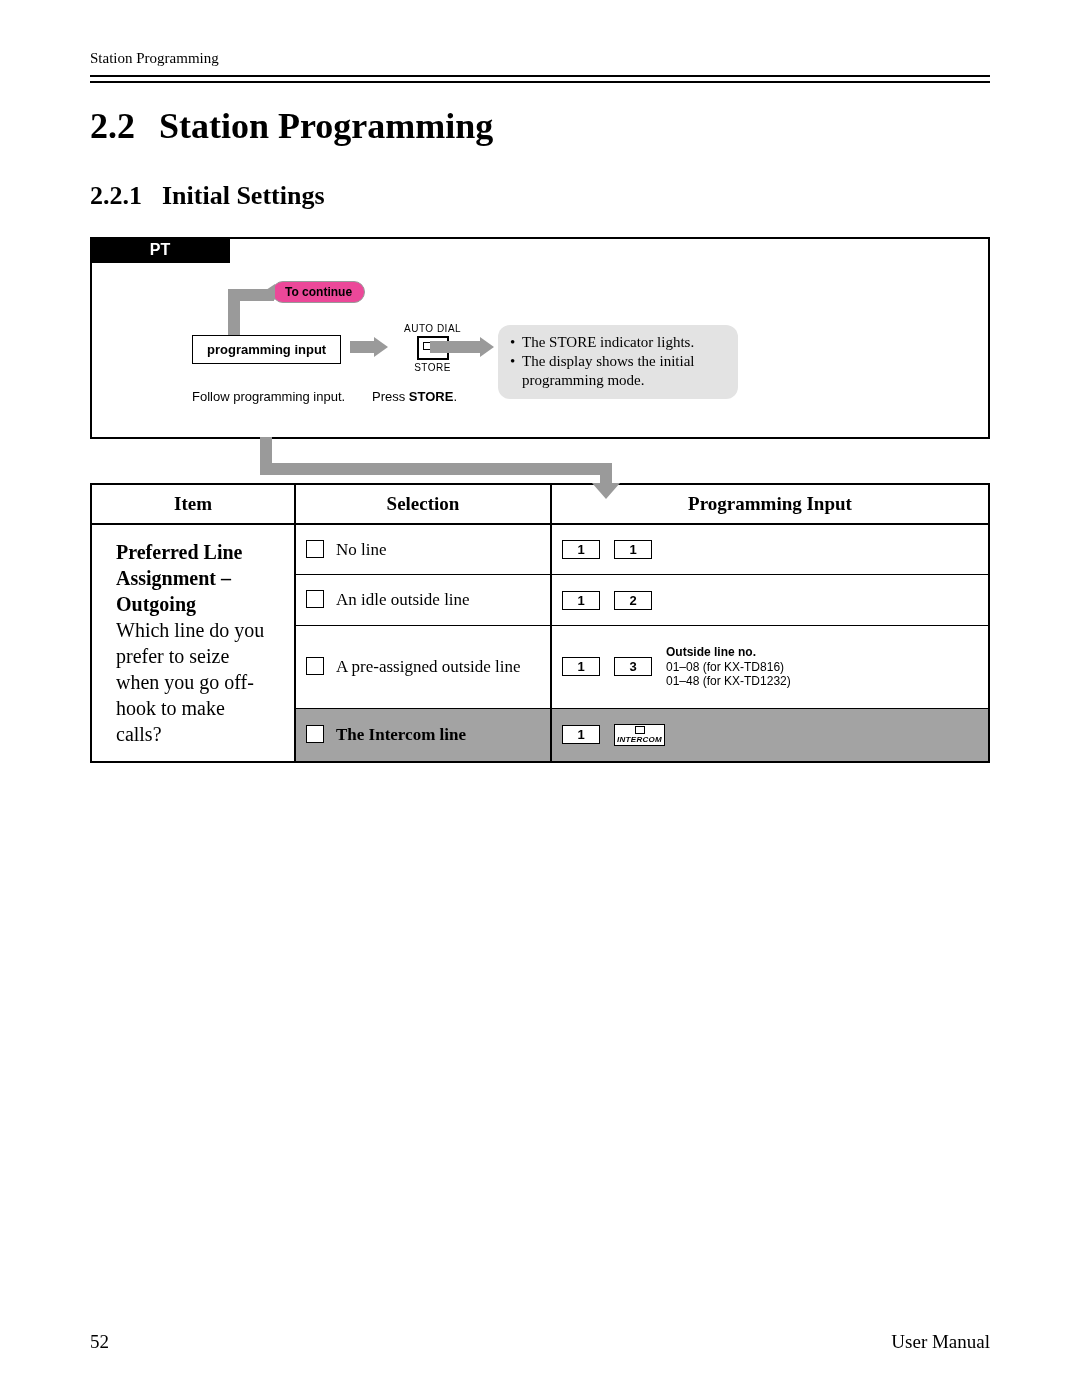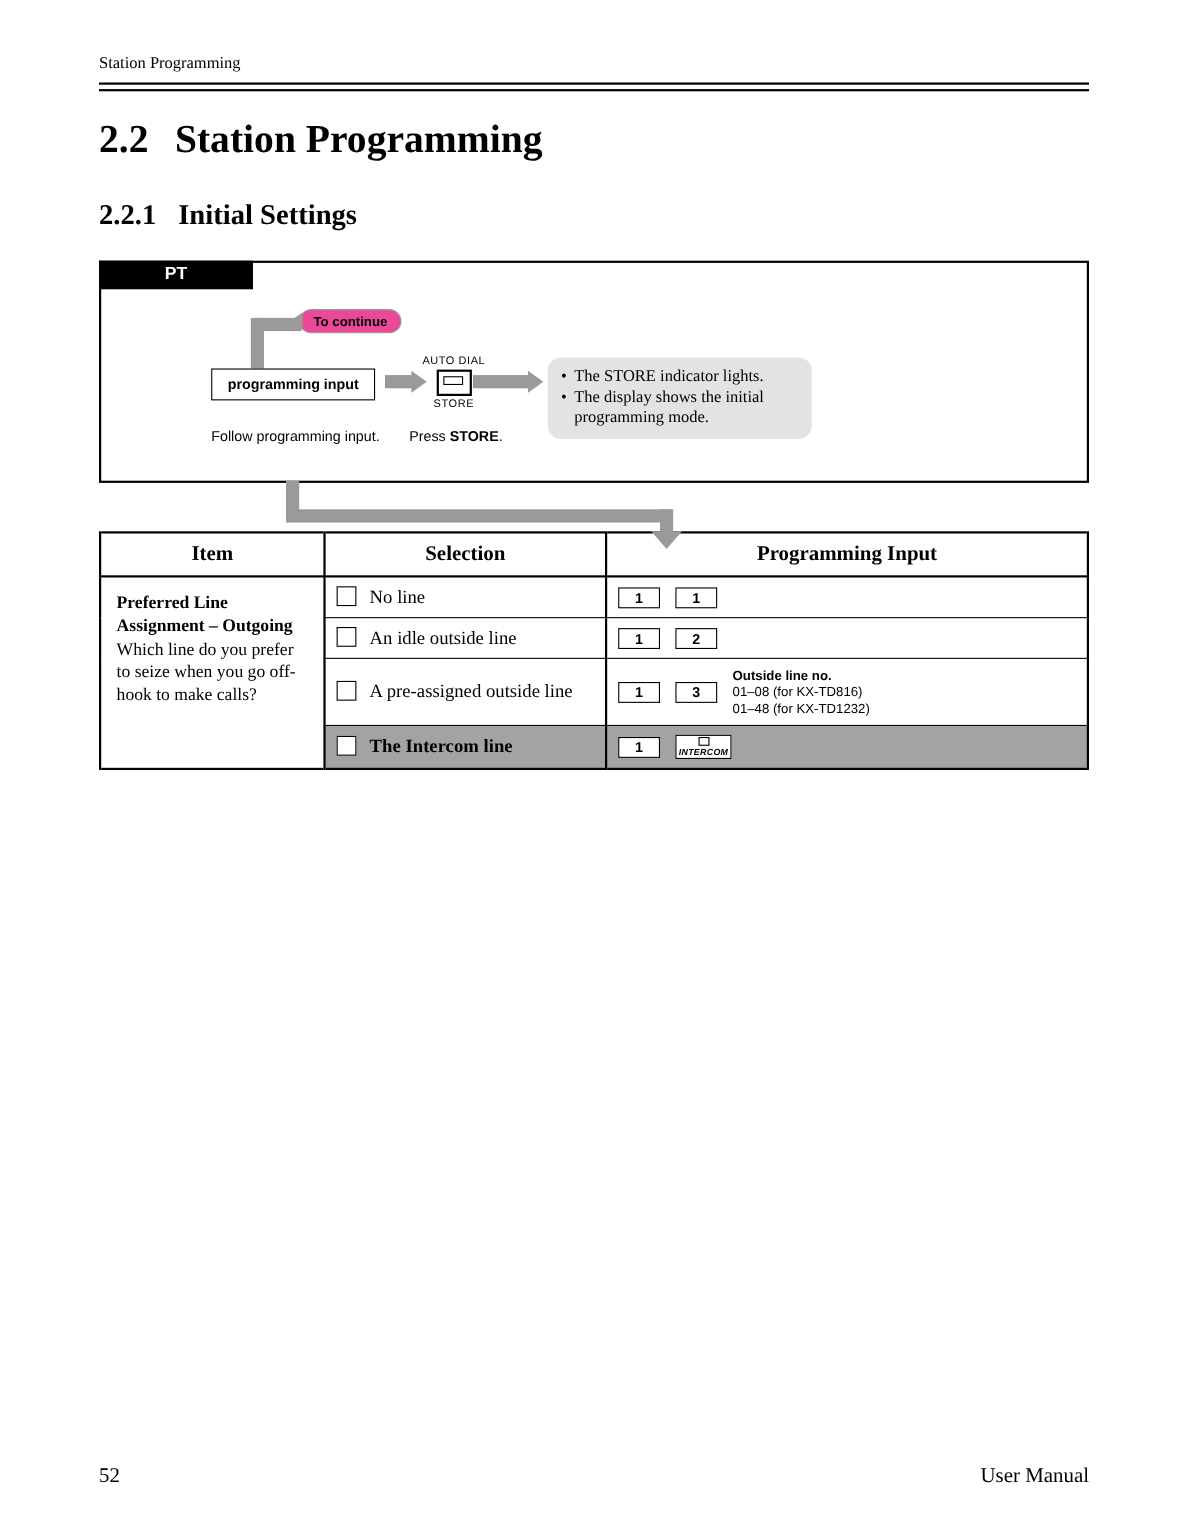--- a/index.html
+++ b/index.html
@@ -137,21 +137,21 @@
   .follow-text {
     position: absolute;
     left: 100px;
     top: 150px;
     font-family: Arial, Helvetica, sans-serif;
     font-size: 13px;
   }
 
   .store-group {
     position: absolute;
-    left: 292px;
+    left: 312px;
     top: 84px;
     text-align: center;
     font-family: Arial, Helvetica, sans-serif;
   }
   .store-label-top { font-size: 10px; letter-spacing: 0.5px; }
   .store-key {
     margin: 2px auto;
     width: 28px; height: 20px;
     border: 2px solid #000;
     position: relative;
@@ -280,22 +280,22 @@
     font-family: "Times New Roman", Times, serif;
     font-size: 19px;
     font-weight: bold;
     padding: 8px 6px;
     text-align: center;
   }
   .col-item  { width: 204px; }
   .col-sel   { width: 256px; }
   .col-inp   { }
   td.item-cell {
-    padding: 14px 14px;
-    font-size: 16px;
+    padding: 14px 24px;
+    font-size: 20px;
     line-height: 1.3;
     vertical-align: top;
   }
   td.item-cell .bold { font-weight: bold; }
   td.sel-cell, td.inp-cell {
     border-top: 1px solid #000;
     padding: 8px 10px;
     font-size: 17px;
     vertical-align: middle;
   }

